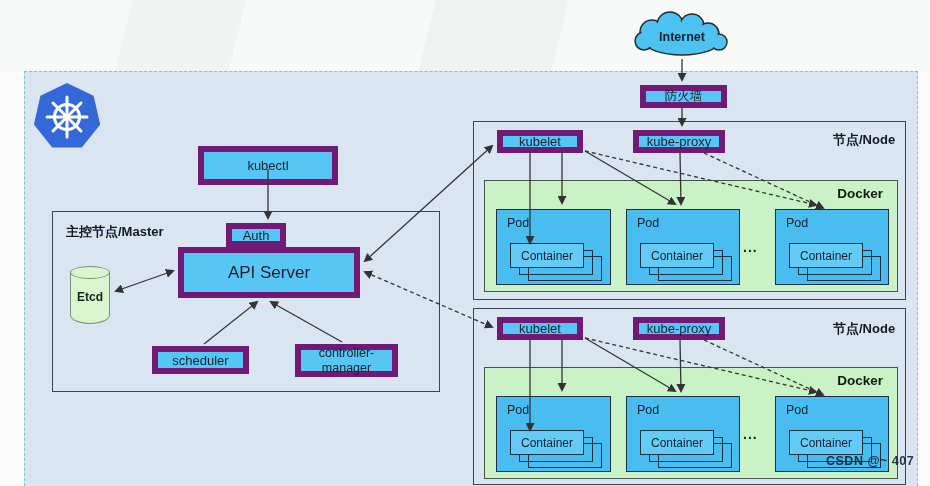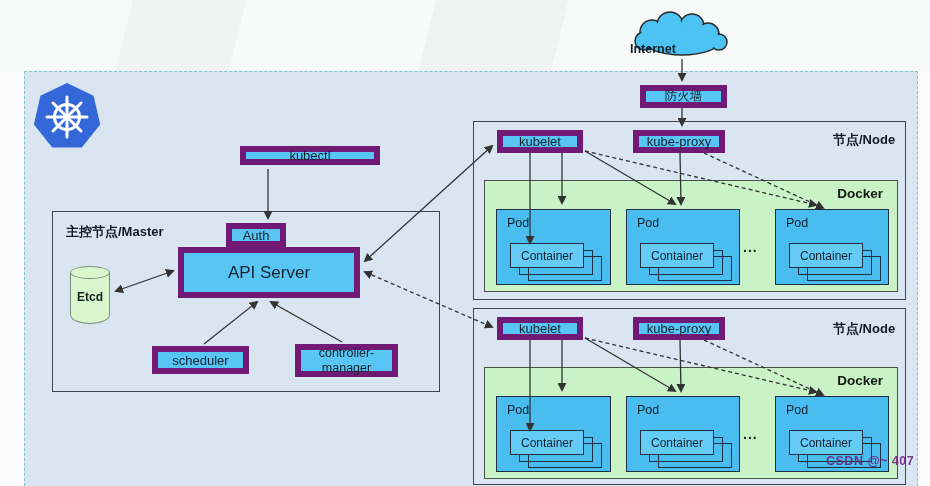--- a/index.html
+++ b/index.html
@@ -36,28 +36,28 @@
 
   
   .etcd{position:absolute;left:70px;top:266px;width:40px;height:58px;}
   .cyl-body{position:absolute;left:0;top:6px;right:0;bottom:0;background:var(--etcd-green);
     border:1px solid #7b8f7b;border-top:none;border-radius:0 0 50% 50% / 0 0 18% 18%;box-sizing:border-box;}
   .cyl-top{position:absolute;left:0;top:0;width:100%;height:13px;background:var(--etcd-green);
     border:1px solid #7b8f7b;border-radius:50%;box-sizing:border-box;}
   .etcd-label{position:absolute;left:0;top:24px;width:100%;text-align:center;font-weight:bold;font-size:12px;color:#182418;}
 
   .cloud-wrap{position:absolute;left:630px;top:10px;width:104px;height:56px;}
-  .cloud-label{position:absolute;left:0;top:32px;width:100%;text-align:left;font-weight:600;font-size:12.5px;color:#10222e;}
+  .cloud-label{position:absolute;left:0;top:20px;width:100%;text-align:center;font-weight:600;font-size:12.5px;color:#10222e;}
 
   .logo{position:absolute;left:31px;top:79px;width:72px;height:76px;}
 
   .arrows{position:absolute;left:0;top:0;pointer-events:none;}
 
   .watermark{position:absolute;left:826px;top:454px;width:100px;font-size:12.5px;font-weight:bold;
-    color:#701a75;opacity:.85;letter-spacing:.5px;}
+    color:#0f172a;opacity:.85;letter-spacing:.5px;}
 </style>
 </head>
 <body>
 
 <div class="stage">
 
   <div class="top-band"></div>
 
   <div class="main-rect"></div>
 
@@ -96,21 +96,21 @@
         <circle cx="78" cy="24" r="9.5"></circle>
         <circle cx="14" cy="31" r="7.5"></circle>
         <circle cx="89" cy="32" r="6.5"></circle>
       </g>
     </svg>
     <div class="cloud-label">Internet</div>
   </div>
 
   <div class="box" style="left:640px;top:85px;width:87px;height:23px;font-size:12.5px;">防火墙</div>
 
-  <div class="box" style="left:198px;top:146px;width:140px;height:19px;margin-left:42px;">kubectl</div>
+  <div class="box" style="left:198px;top:146px;width:140px;height:39px;">kubectl</div>
 
   <div class="region" style="left:52px;top:211px;width:388px;height:181px;"></div>
   <div class="region-title" style="left:66px;top:223px;">主控节点/Master</div>
 
   <div class="box" style="left:226px;top:223px;width:60px;height:24px;">Auth</div>
   <div class="box" style="left:178px;top:247px;width:182px;height:51px;font-size:17px;">API Server</div>
   <div class="box" style="left:295px;top:344px;width:103px;height:33px;font-size:12.5px;line-height:1.15;padding:0 6px;">controller-manager</div>
   <div class="box" style="left:152px;top:346px;width:97px;height:28px;">scheduler</div>
 
   <div class="etcd">

